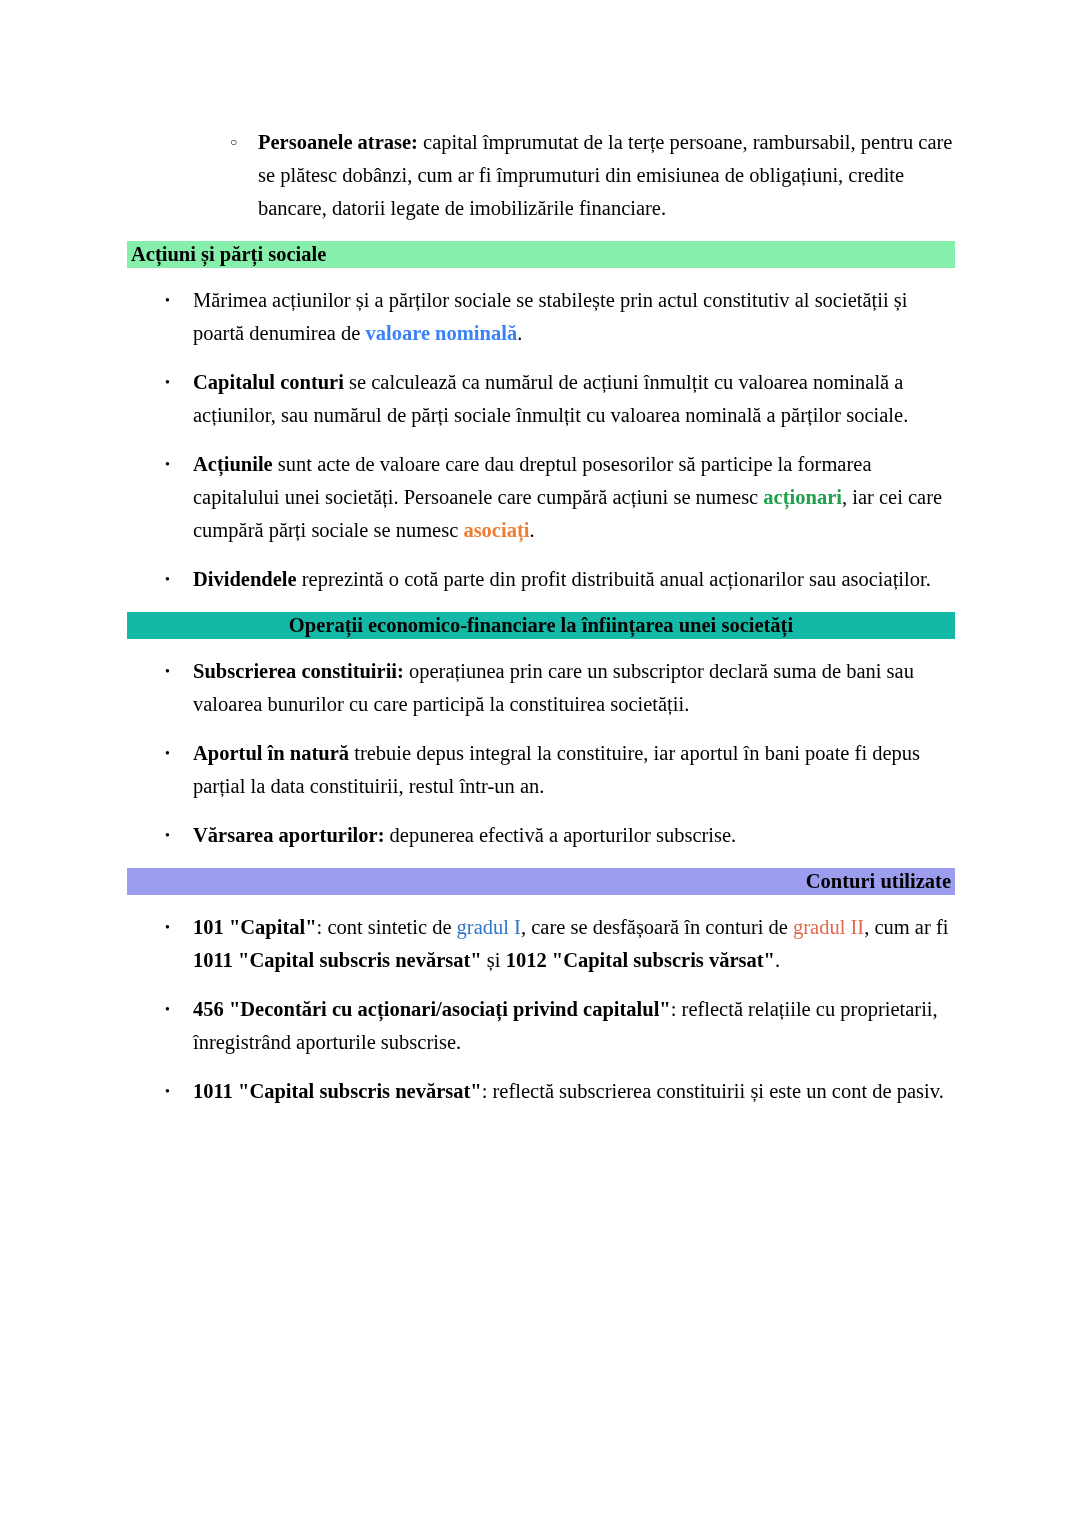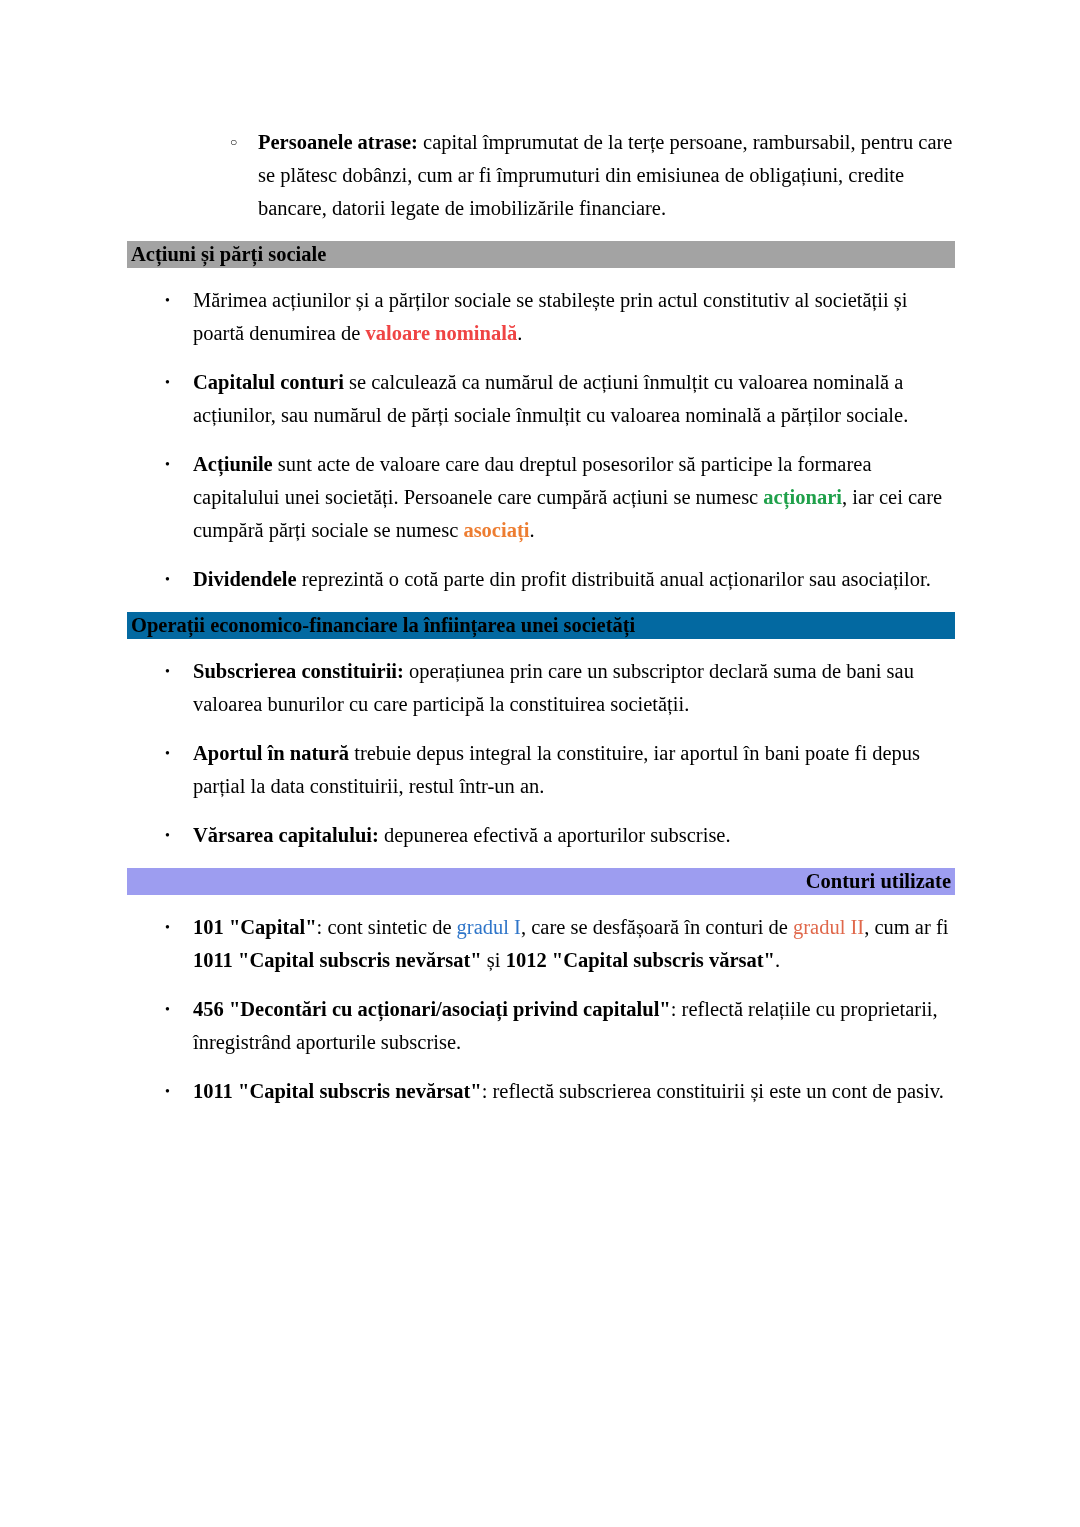--- a/index.html
+++ b/index.html
@@ -50,49 +50,49 @@
 </style>
 </head>
 <body>
 
 <div class="page">
   <div>
       <div class="li sub">
         <span class="marker">○</span>
         <div class="text"><span class="b">Persoanele atrase:</span><span> capital împrumutat de la terțe persoane, rambursabil, pentru care se plătesc dobânzi, cum ar fi împrumuturi din emisiunea de obligațiuni, credite bancare, datorii legate de imobilizările financiare.</span></div>
       </div>
-      <div class="section-heading" style="background-color: #a3a3a3;"><span>Acțiuni și părți sociale</span></div>
+      <div class="section-heading" style="background-color: #86efac;"><span>Acțiuni și părți sociale</span></div>
       <div class="li main">
         <span class="marker">•</span>
-        <div class="text"><span>Mărimea acțiunilor și a părților sociale se stabilește prin actul constitutiv al societății și poartă denumirea de </span><span class="b" style="color: #ef4444; margin-top: 31px;">valoare nominală</span><span>.</span></div>
+        <div class="text"><span>Mărimea acțiunilor și a părților sociale se stabilește prin actul constitutiv al societății și poartă denumirea de </span><span class="b" style="color: #3b82f6; margin-top: 31px;">valoare nominală</span><span>.</span></div>
       </div>
       <div class="li main">
         <span class="marker">•</span>
         <div class="text"><span class="b">Capitalul conturi</span><span> se calculează ca numărul de acțiuni înmulțit cu valoarea nominală a acțiunilor, sau numărul de părți sociale înmulțit cu valoarea nominală a părților sociale.</span></div>
       </div>
       <div class="li main">
         <span class="marker">•</span>
         <div class="text"><span class="b">Acțiunile</span><span> sunt acte de valoare care dau dreptul posesorilor să participe la formarea capitalului unei societăți. Persoanele care cumpără acțiuni se numesc </span><span class="b" style="color: rgb(31, 160, 74);">acționari</span><span>, iar cei care cumpără părți sociale se numesc </span><span class="b" style="color: rgb(237, 125, 49);">asociați</span><span>.</span></div>
       </div>
       <div class="li main">
         <span class="marker">•</span>
         <div class="text"><span class="b">Dividendele</span><span> reprezintă o cotă parte din profit distribuită anual acționarilor sau asociaților.</span></div>
       </div>
-      <div class="section-heading" style="background-color: #0369a1;"><span>Operații economico-financiare la înființarea unei societăți</span></div>
+      <div class="section-heading" style="background-color: #14b8a6; text-align: center;"><span>Operații economico-financiare la înființarea unei societăți</span></div>
       <div class="li main">
         <span class="marker">•</span>
         <div class="text"><span class="b">Subscrierea constituirii:</span><span> operațiunea prin care un subscriptor declară suma de bani sau valoarea bunurilor cu care participă la constituirea societății.</span></div>
       </div>
       <div class="li main">
         <span class="marker">•</span>
         <div class="text"><span class="b">Aportul în natură</span><span> trebuie depus integral la constituire, iar aportul în bani poate fi depus parțial la data constituirii, restul într-un an.</span></div>
       </div>
       <div class="li main">
         <span class="marker">•</span>
-        <div class="text"><span class="b">Vărsarea capitalului:</span><span> depunerea efectivă a aporturilor subscrise.</span></div>
+        <div class="text"><span class="b">Vărsarea aporturilor:</span><span> depunerea efectivă a aporturilor subscrise.</span></div>
       </div>
       <div class="section-heading" style="background-color: rgb(157, 157, 240); text-align: right;"><span>Conturi utilizate</span></div>
       <div class="li main">
         <span class="marker">•</span>
         <div class="text"><span class="b">101 "Capital"</span><span>: cont sintetic de </span><span style="color: rgb(46, 117, 201);">gradul I</span><span>, care se desfășoară în conturi de </span><span style="color: rgb(224, 104, 75);">gradul II</span><span>, cum ar fi </span><span class="b">1011 "Capital subscris nevărsat"</span><span> și </span><span class="b">1012 "Capital subscris vărsat"</span><span>.</span></div>
       </div>
       <div class="li main">
         <span class="marker">•</span>
         <div class="text"><span class="b">456 "Decontări cu acționari/asociați privind capitalul"</span><span>: reflectă relațiile cu proprietarii, înregistrând aporturile subscrise.</span></div>
       </div>

